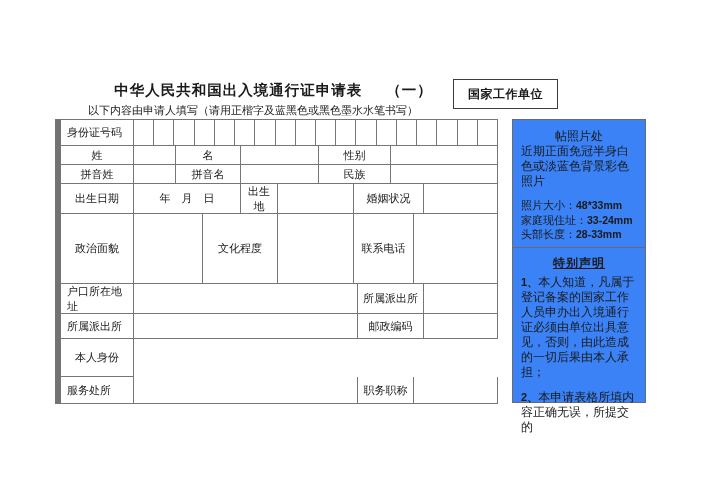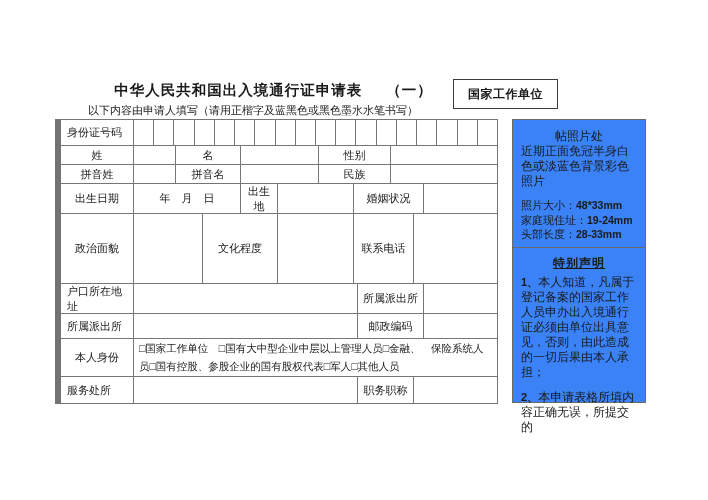--- a/index.html
+++ b/index.html
@@ -165,21 +165,20 @@
 
     <div class="row" style="height:25px">
       <div class="cell left" style="width:73px">所属派出所</div>
       <div class="cell" style="width:224px"></div>
       <div class="cell" style="width:66px">邮政编码</div>
       <div class="cell" style="width:74px"></div>
     </div>
 
     <div class="row" style="height:38px">
       <div class="cell" style="width:73px">本人身份</div>
-      <div class="cell options" style="width:364px">□国家工作单位　□国有大中型企业中层以上管理人员□金融、　保险系统人员□国有控股、参股企业的国有股权代表□军人□其他人员</div>
     </div>
 
     <div class="row" style="height:27px">
       <div class="cell left" style="width:73px">服务处所</div>
       <div class="cell" style="width:224px"></div>
       <div class="cell" style="width:56px">职务职称</div>
       <div class="cell" style="width:84px"></div>
     </div>
 
   </div>
@@ -188,21 +187,21 @@
     <div class="photo-section">
       <div class="photo-title">帖照片处</div>
       <div class="photo-desc">近期正面免冠半身白色或淡蓝色背景彩色照片</div>
       <div class="photo-specs">
         <div class="spec-line">
           <span class="spec-label">照片大小：</span>
           <span class="spec-value">48*33mm</span>
         </div>
         <div class="spec-line">
           <span class="spec-label">家庭现住址：</span>
-          <span class="spec-value">19-24mm</span>
+          <span class="spec-value">33-24mm</span>
         </div>
         <div class="spec-line">
           <span class="spec-label">头部长度：</span>
           <span class="spec-value">28-33mm</span>
         </div>
       </div>
     </div>
     <div class="decl-section">
       <div class="decl-title">特别声明</div>
       <p class="decl-item"><span class="decl-num">1、</span><span>本人知道，凡属于登记备案的国家工作人员申办出入境通行证必须由单位出具意见，否则，由此造成的一切后果由本人承担；</span></p>

